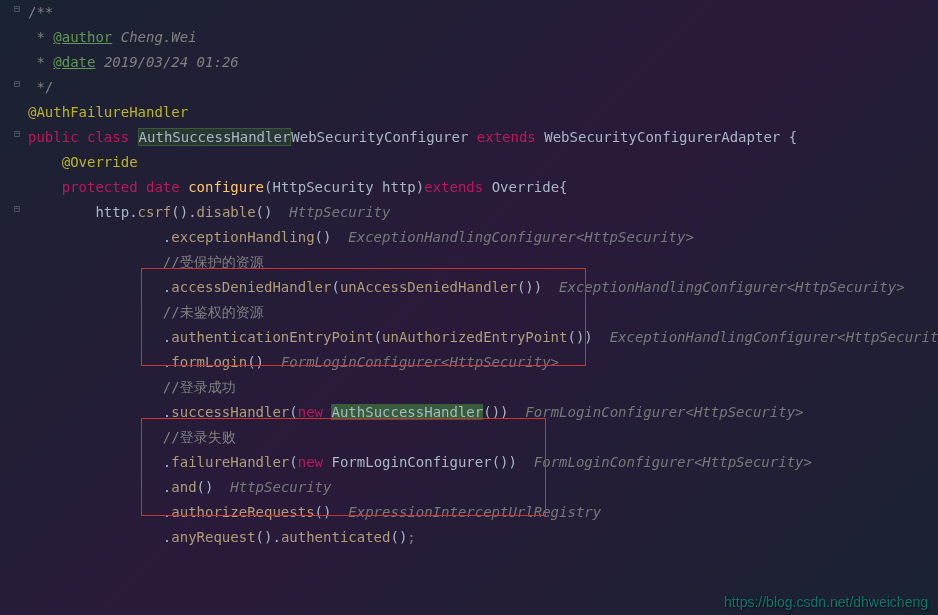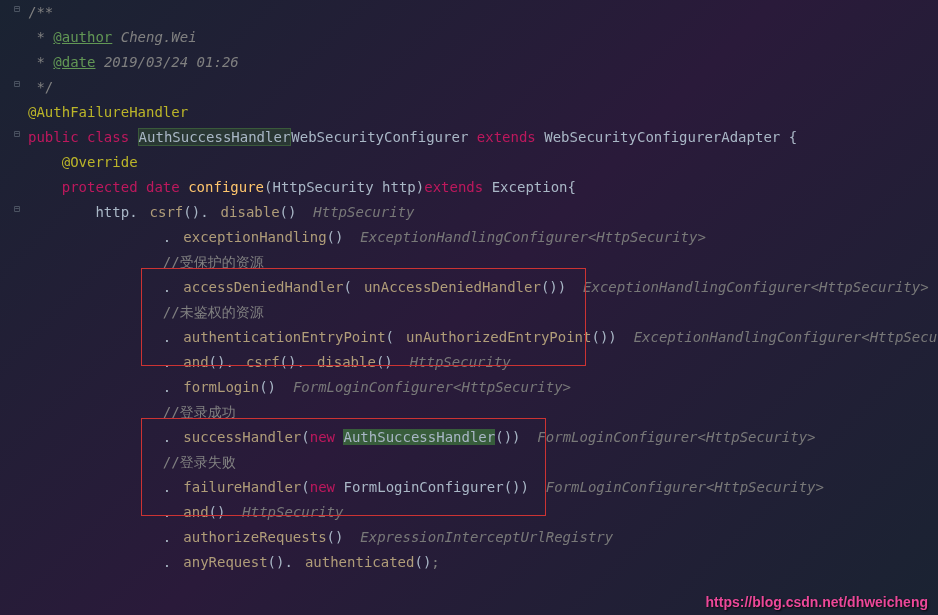--- a/index.html
+++ b/index.html
@@ -33,21 +33,21 @@
       padding-top: 0px;
       line-height: 25px;
     }
     .line { white-space: pre; height: 25px; }
     .comment { color: #808080; }
     .doc-tag { color: #629755; text-decoration: underline; }
     .doc-text { color: #808080; font-style: italic; }
     .annotation { color: #bbb529; }
     .keyword { color: #be185d; }
     .method-name { color: #ffc66d; margin-top: 12px; }
-    .method-call { color: #b09d79; margin-left: 12px; }
+    .method-call { color: #b09d79; }
     .hint { color: #787878; font-style: italic; }
     .highlight-box {
       background: rgba(50, 80, 50, 0.5);
       border: 1px solid #3a5a3a;
     }
     .highlight-strong {
       background: rgba(60, 110, 60, 0.8);
     }
     .red-box1 {
       position: absolute;
@@ -64,53 +64,51 @@
       left: 141px;
       top: 418px;
       width: 405px;
       height: 98px;
       pointer-events: none;
     }
     .watermark {
       position: absolute;
       bottom: 5px;
       right: 10px;
-      color: #ec4899;
+      color: #0f766e;
       font-family: Arial, sans-serif;
       font-size: 14px;
       text-shadow: 1px 1px 2px rgba(0,0,0,0.8);
-      font-weight: bold;
     }
   </style>
 </head>
 <body>
 
 <div class="gutter">
   <span class="fold-icon" style="top:3px">⊟</span>
   <span class="fold-icon" style="top:78px">⊟</span>
   <span class="fold-icon" style="top:128px">⊟</span>
   <span class="fold-icon" style="top:203px">⊟</span>
 </div>
 
 <div class="code-area">
 <div class="line"><span class="comment">/**</span></div>
 <div class="line"><span class="comment"> * </span><span class="doc-tag">@author</span><span class="doc-text"> Cheng.Wei</span></div>
 <div class="line"><span class="comment"> * </span><span class="doc-tag">@date</span><span class="doc-text"> 2019/03/24 01:26</span></div>
 <div class="line"><span class="comment"> */</span></div>
 <div class="line"><span class="annotation">@AuthFailureHandler</span></div>
 <div class="line"><span class="keyword">public</span> <span class="keyword">class</span> <span class="highlight-box">AuthSuccessHandler</span><span>WebSecurityConfigurer</span> <span class="keyword">extends</span> <span>WebSecurityConfigurerAdapter</span> {</div>
 <div class="line">    <span class="annotation">@Override</span></div>
-<div class="line">    <span class="keyword">protected</span> <span class="keyword">date</span> <span class="method-name">configure</span>(<span>HttpSecurity</span> <span>http</span>)<span class="keyword">extends</span> <span>Exception</span>{</div>
+<div class="line">    <span class="keyword">protected</span> <span class="keyword">date</span> <span class="method-name">configure</span>(<span>HttpSecurity</span> <span>http</span>)<span class="keyword">extends</span> <span>Override</span>{</div>
 <div class="line">        http.<span class="method-call">csrf</span>().<span class="method-call">disable</span>()  <span class="hint">HttpSecurity</span></div>
 <div class="line">                .<span class="method-call">exceptionHandling</span>()  <span class="hint">ExceptionHandlingConfigurer&lt;HttpSecurity&gt;</span></div>
 <div class="line">                <span class="comment">//受保护的资源</span></div>
 <div class="line">                .<span class="method-call">accessDeniedHandler</span>(<span class="method-call">unAccessDeniedHandler</span>())  <span class="hint">ExceptionHandlingConfigurer&lt;HttpSecurity&gt;</span></div>
 <div class="line">                <span class="comment">//未鉴权的资源</span></div>
 <div class="line">                .<span class="method-call">authenticationEntryPoint</span>(<span class="method-call">unAuthorizedEntryPoint</span>())  <span class="hint">ExceptionHandlingConfigurer&lt;HttpSecurity&gt;</span></div>
-<div class="line">                .<span class="method-call">and</span>().<span class="method-call">csrf</span>().<span class="method-call">disable</span>()  <span class="hint">HttpSecurity</span></div>
 <div class="line">                .<span class="method-call">formLogin</span>()  <span class="hint">FormLoginConfigurer&lt;HttpSecurity&gt;</span></div>
 <div class="line">                <span class="comment">//登录成功</span></div>
 <div class="line">                .<span class="method-call">successHandler</span>(<span class="keyword">new</span> <span class="highlight-strong">AuthSuccessHandler</span>())  <span class="hint">FormLoginConfigurer&lt;HttpSecurity&gt;</span></div>
 <div class="line">                <span class="comment">//登录失败</span></div>
 <div class="line">                .<span class="method-call">failureHandler</span>(<span class="keyword">new</span> <span>FormLoginConfigurer</span>())  <span class="hint">FormLoginConfigurer&lt;HttpSecurity&gt;</span></div>
 <div class="line">                .<span class="method-call">and</span>()  <span class="hint">HttpSecurity</span></div>
 <div class="line">                .<span class="method-call">authorizeRequests</span>()  <span class="hint">ExpressionInterceptUrlRegistry</span></div>
 <div class="line">                .<span class="method-call">anyRequest</span>().<span class="method-call">authenticated</span>()<span class="comment">;</span></div>
 </div>
 

